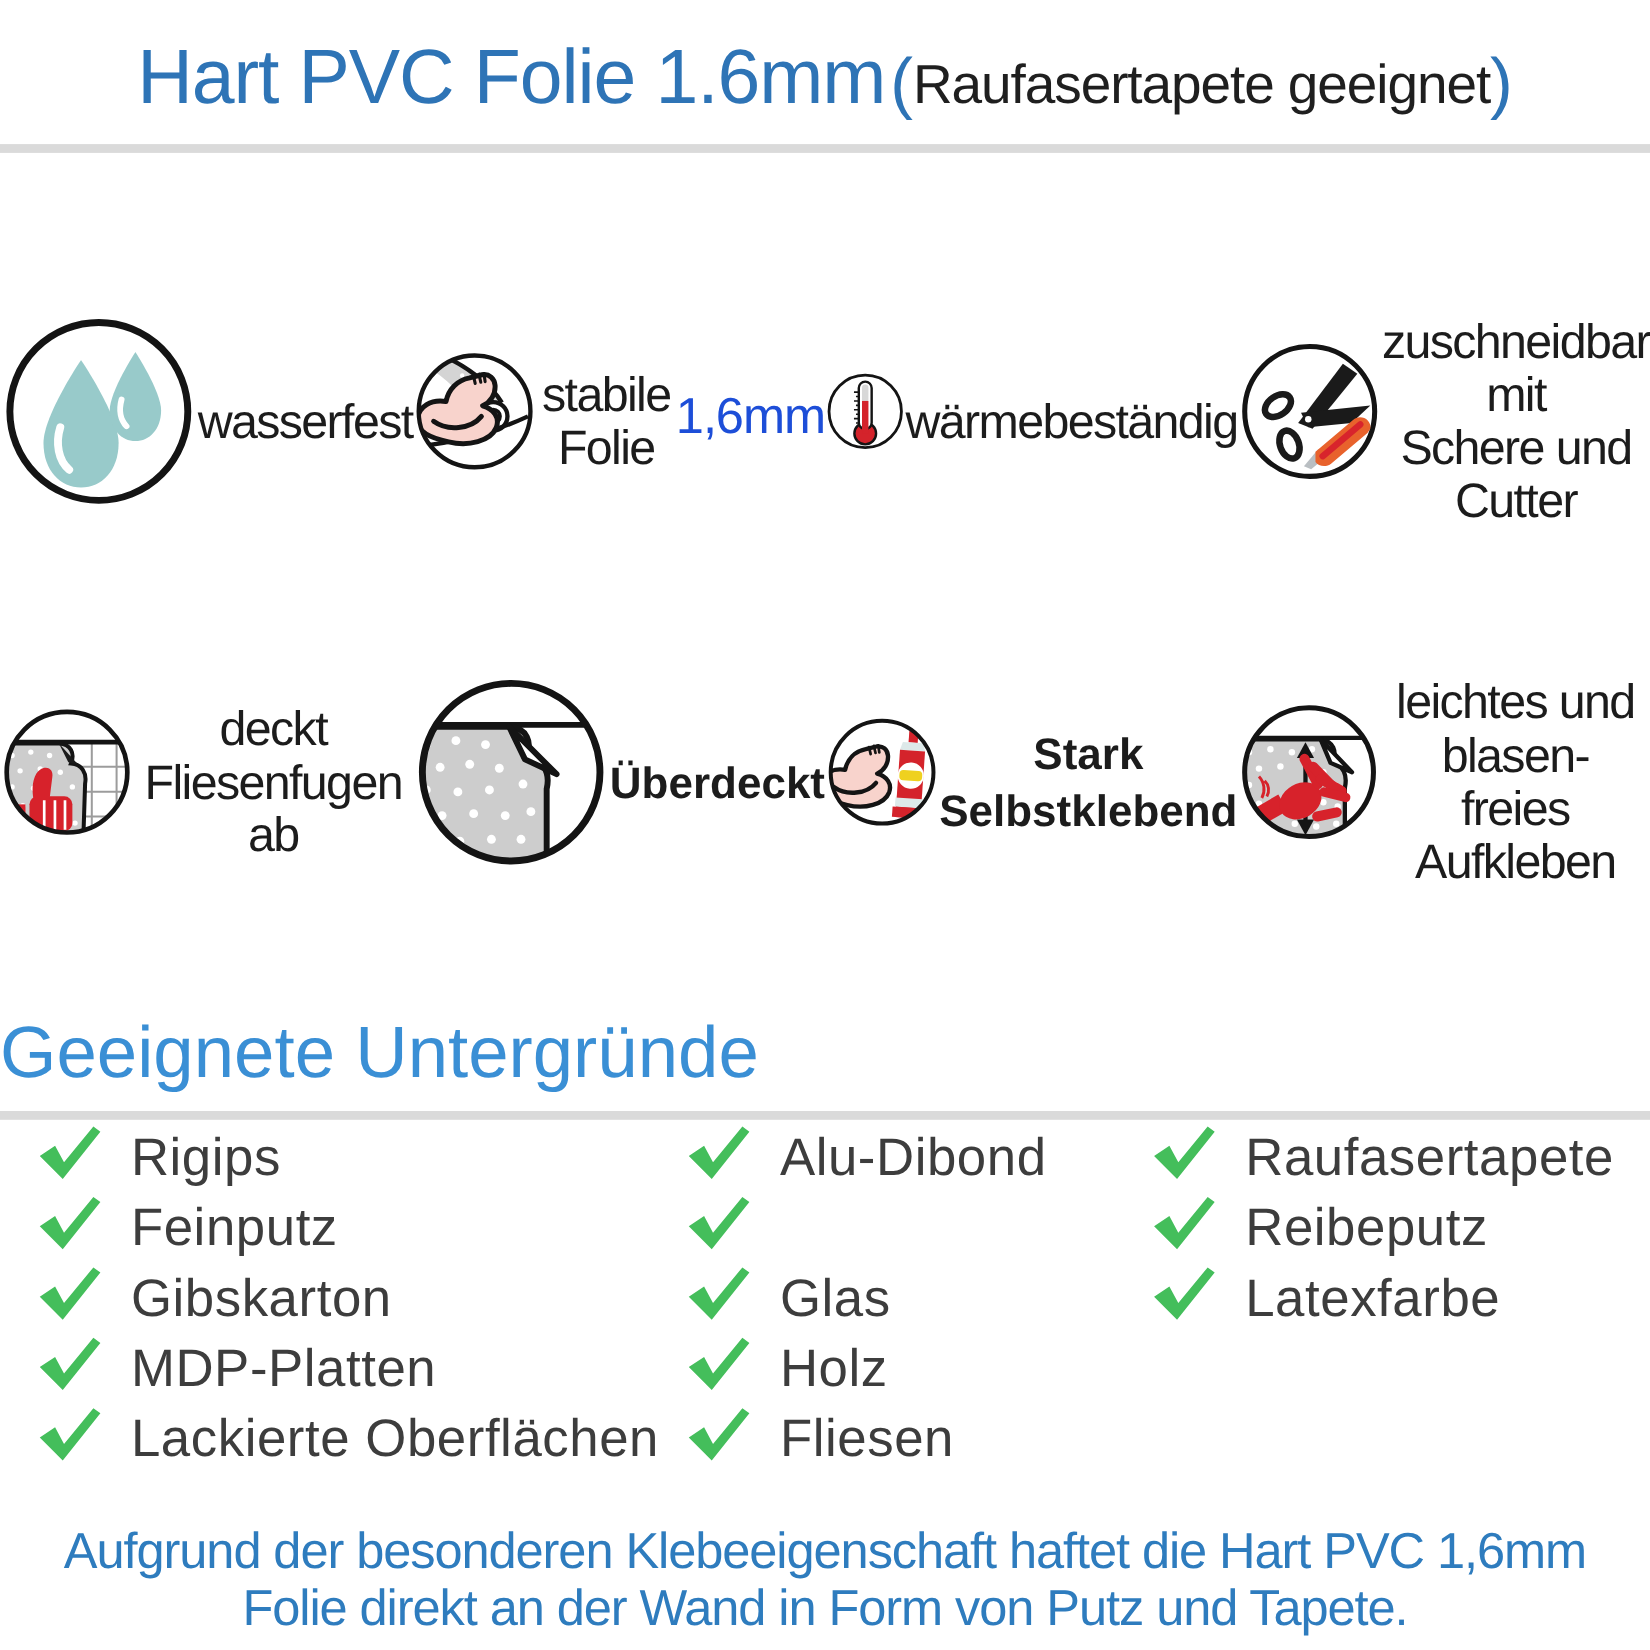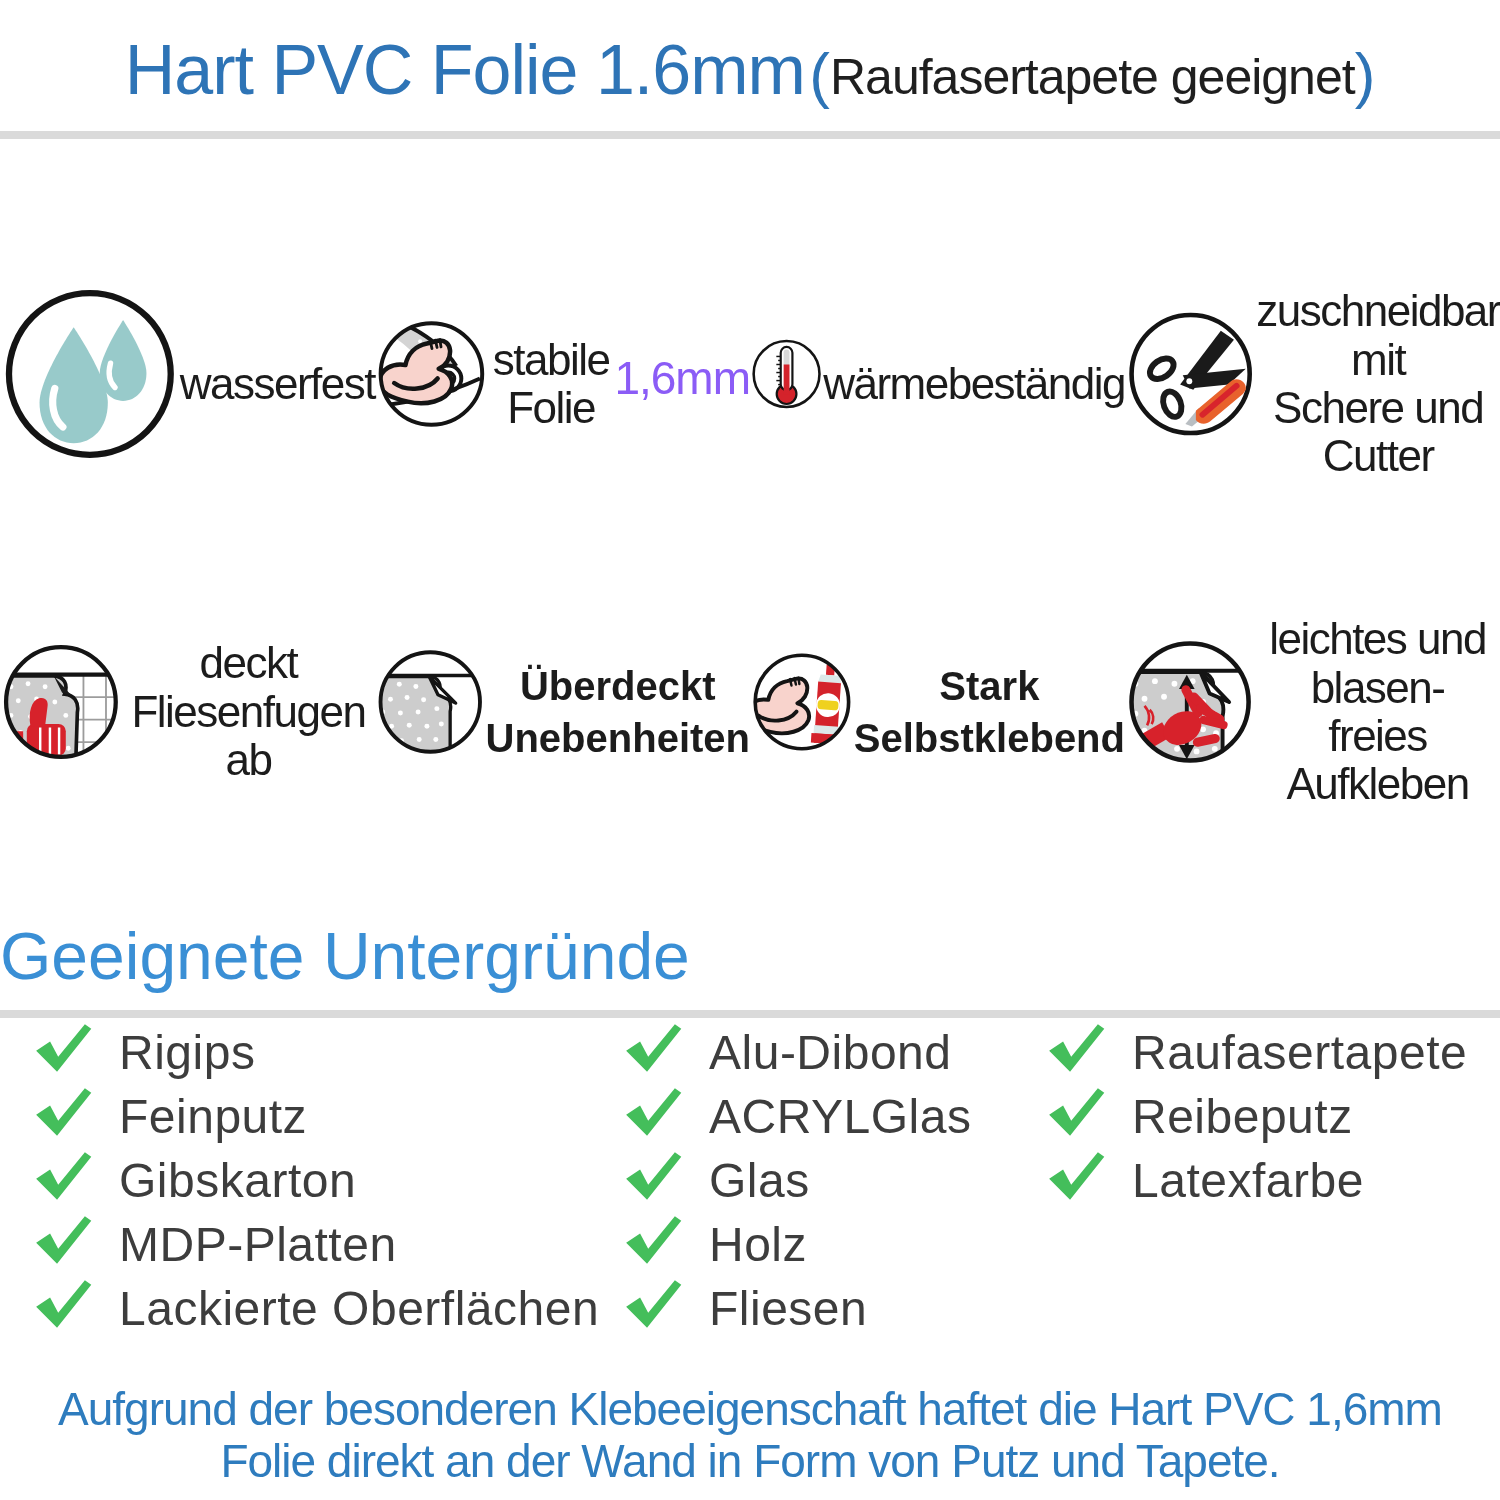--- a/index.html
+++ b/index.html
@@ -17,21 +17,21 @@
   .divider.d2{top:1010px;}
 
   
   .features{position:absolute;top:210px;left:0;width:1500px;
             display:grid;grid-template-columns:repeat(4,375px);grid-auto-rows:328px;}
   .feature{display:flex;flex-direction:row;align-items:center;}
   .feature svg.badge{width:192px;height:192px;display:block;}
   .caption{margin-top:20px;text-align:center;font-size:44px;line-height:1.1;color:#1c1c1c;
            font-stretch:condensed;letter-spacing:-1.5px;}
   .caption.bold{font-weight:700;font-stretch:normal;letter-spacing:0;font-size:40px;line-height:1.3;}
-  .sub-red{margin-top:8px;text-align:center;font-size:46px;color:#8b5cf6;
+  .sub-red{margin-top:8px;text-align:center;font-size:46px;color:#1d4ed8;
            font-stretch:condensed;letter-spacing:-1px;}
 
   
   .h2{position:absolute;top:918px;left:0;width:1500px;text-align:left;
       font-size:66px;color:#3a8fd5;letter-spacing:0;}
   .col{position:absolute;top:1020px;}
   .col.c1{left:35px;}
   .col.c2{left:625px;}
   .col.c3{left:1048px;}
   .srow{display:flex;align-items:center;height:64px;}
@@ -216,21 +216,20 @@
               <circle cx="48" cy="170" r="4.5"></circle>
               <circle cx="80" cy="168" r="4.5"></circle>
               <circle cx="110" cy="168" r="4.5"></circle>
           </g>
           <polygon points="98,54 146,102 114,87" fill="#fff" stroke="#141414" stroke-width="6" stroke-linejoin="round"></polygon>
         </g>
         <circle cx="100" cy="100" r="90" fill="none" stroke="#141414" stroke-width="7"></circle>
       </svg>
       <div class="caption bold">
         <span>Überdeckt</span><br>
-        <span>Unebenheiten</span>
       </div>
     </div>
 
     <div class="feature">
       <svg class="badge" viewBox="0 0 200 200">
         <defs>
             <clipPath id="c7">
               <circle cx="100" cy="100" r="90"></circle>
             </clipPath>
           </defs>
@@ -355,21 +354,20 @@
     <div class="srow">
         <svg class="check" viewBox="0 0 100 100">
           <polygon points="2,48 26,32 40,58 86,2 97,10 38,84" fill="#44be5b"></polygon>
         </svg>
         <span class="stext">Alu-Dibond</span>
       </div>
     <div class="srow">
         <svg class="check" viewBox="0 0 100 100">
           <polygon points="2,48 26,32 40,58 86,2 97,10 38,84" fill="#44be5b"></polygon>
         </svg>
-        <span class="stext">ACRYLGlas</span>
       </div>
     <div class="srow">
         <svg class="check" viewBox="0 0 100 100">
           <polygon points="2,48 26,32 40,58 86,2 97,10 38,84" fill="#44be5b"></polygon>
         </svg>
         <span class="stext">Glas</span>
       </div>
     <div class="srow">
         <svg class="check" viewBox="0 0 100 100">
           <polygon points="2,48 26,32 40,58 86,2 97,10 38,84" fill="#44be5b"></polygon>

